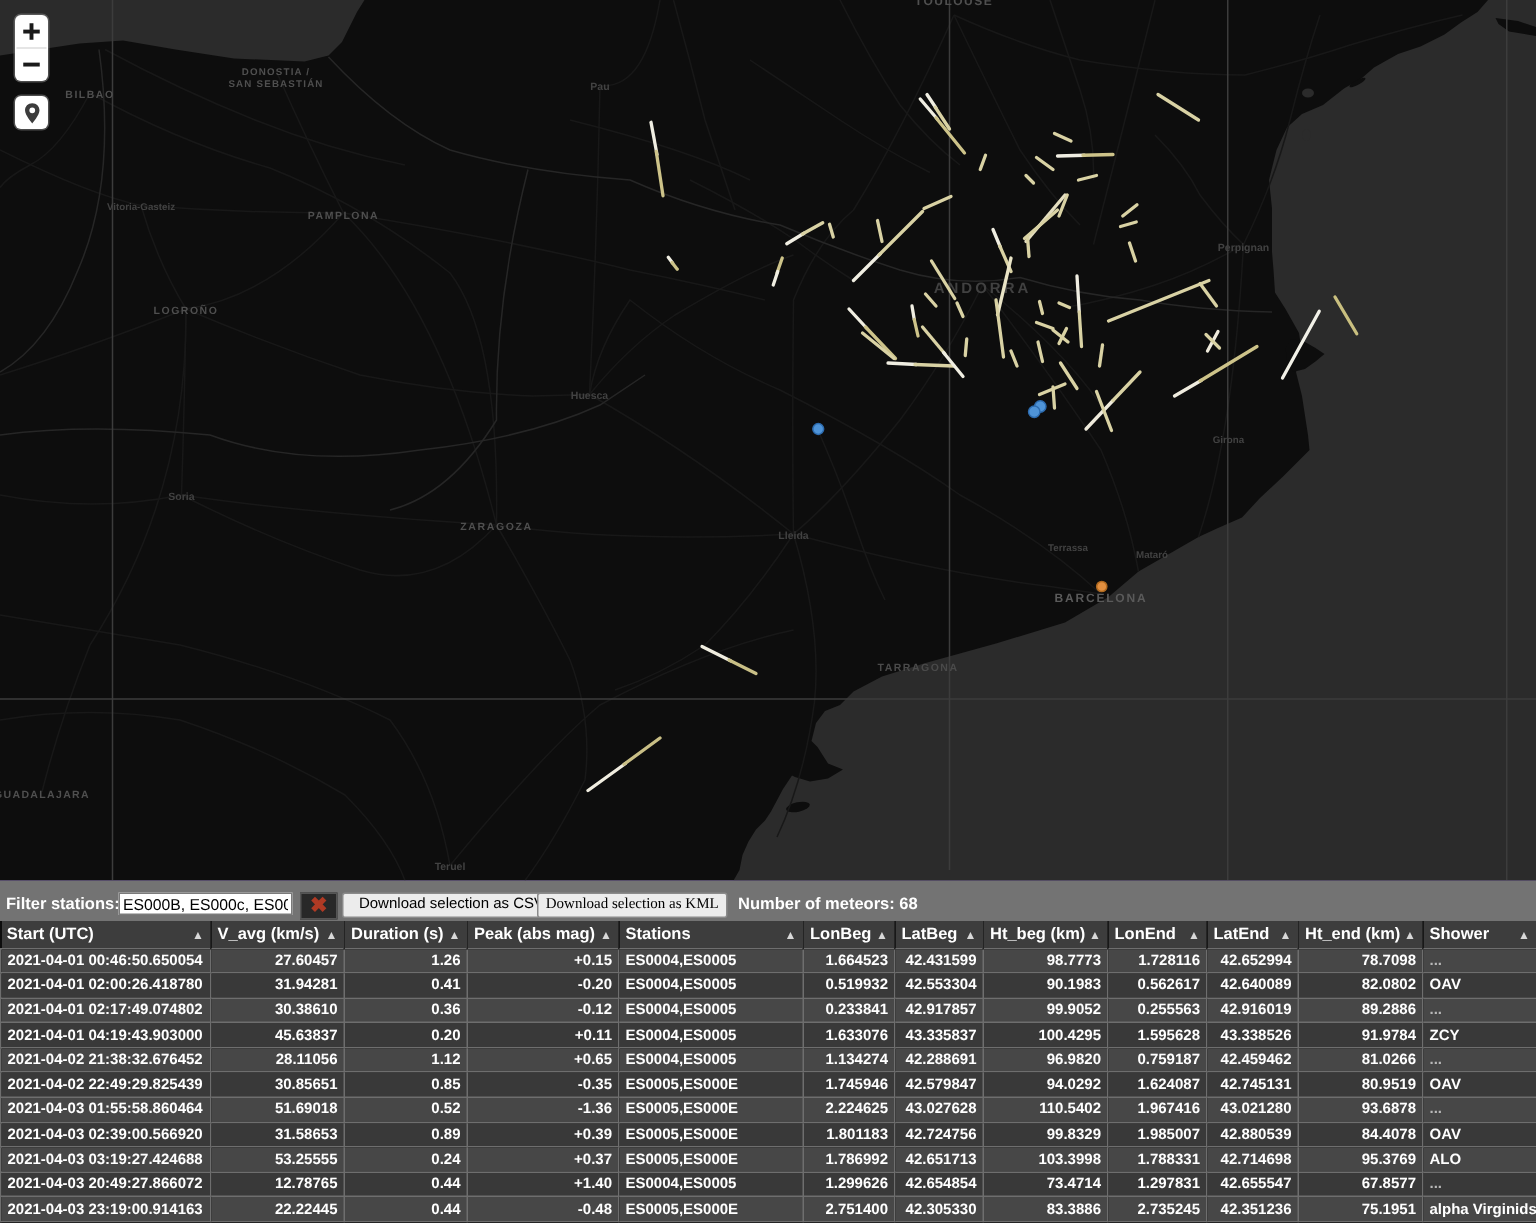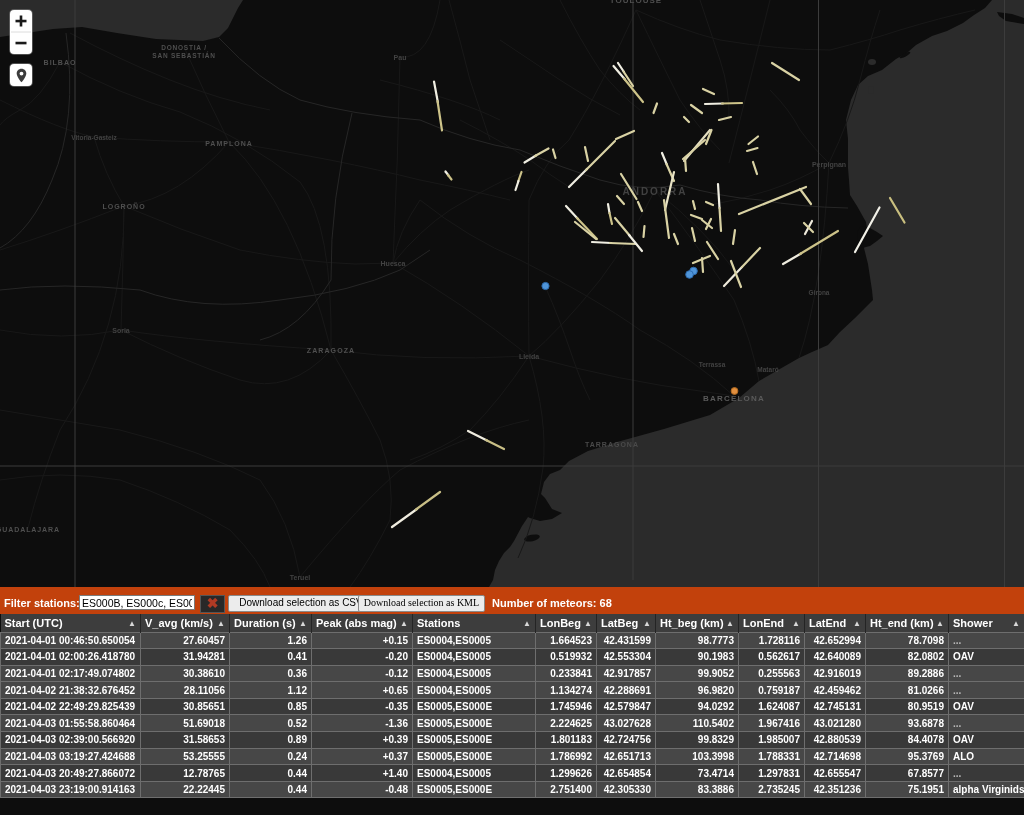--- a/index.html
+++ b/index.html
@@ -1,21 +1,21 @@
 <!DOCTYPE html>
 <html><head>
 <meta charset="utf-8">
 <style>
 html,body{margin:0;padding:0;background:#0d0d0d;font-family:"Liberation Sans",sans-serif;}
 #page{width:1024px;height:815px;overflow:hidden;position:relative;}
 #map{position:relative;width:1024px;height:587px;background:#8b5cf6;overflow:hidden;}
 .lbtn{position:absolute;left:10px;width:22px;background:#fff;z-index:5;box-shadow:0 0 0 1px rgba(120,120,120,.6);}
 #zoombox{top:10px;height:44px;border-radius:4px;}
 #pinbox{top:64px;height:22px;border-radius:4px;text-align:center;}
-#bar{position:relative;width:1024px;height:27px;background:#c2410c;}
+#bar{position:relative;width:1024px;height:27px;background:#737373;}
 #bar .lab{position:absolute;color:#fff;font-weight:bold;font-size:11px;top:10px;white-space:nowrap;}
 #fsinput{position:absolute;left:79px;top:8px;width:110px;height:13px;border:1px solid #7a7a7a;background:#fff;color:#000;font:10.5px "Liberation Sans",sans-serif;padding:0 2px;}
 .btn{position:absolute;top:8px;height:17px;box-sizing:border-box;background:#ececec;border:1px solid #8a8a8a;border-radius:2px;font:10px/14px "Liberation Sans",sans-serif;color:#000;text-align:center;white-space:nowrap;}
 #xbtn{position:absolute;left:200px;top:8px;width:23px;height:16px;background:#282828;border:1px solid #555;text-align:center;font:bold 14px/15px "Liberation Sans",sans-serif;color:#b03a24;}
 table{border-collapse:collapse;table-layout:fixed;width:1024px;}
 th,td{overflow:hidden;white-space:nowrap;box-sizing:border-box;}
 th{background:#3d3d3d;color:#fff;font:bold 11px "Liberation Sans",sans-serif;text-align:left;height:18px;padding:0 0 0 4px;border-right:1px solid #242424;position:relative;}
 th .ar{position:absolute;right:4px;top:5px;font-size:8px;color:#d8d8d8;}
 td{color:#fff;font:bold 10px "Liberation Sans",sans-serif;height:16.6px;padding:0 4px;border:1px solid #6e6e6e;}
 tr.odd td{background:#474747;}
@@ -299,20 +299,34 @@
           <td class="r">-0.12</td>
           <td class="l">ES0004,ES0005</td>
           <td class="r">0.233841</td>
           <td class="r">42.917857</td>
           <td class="r">99.9052</td>
           <td class="r">0.255563</td>
           <td class="r">42.916019</td>
           <td class="r">89.2886</td>
           <td class="l dots">...</td>
         </tr>
+<tr class="even">
+          <td class="l">2021-04-01 04:19:43.903000</td>
+          <td class="r">45.63837</td>
+          <td class="r">0.20</td>
+          <td class="r">+0.11</td>
+          <td class="l">ES0004,ES0005</td>
+          <td class="r">1.633076</td>
+          <td class="r">43.335837</td>
+          <td class="r">100.4295</td>
+          <td class="r">1.595628</td>
+          <td class="r">43.338526</td>
+          <td class="r">91.9784</td>
+          <td class="l">ZCY</td>
+        </tr>
 <tr class="odd">
           <td class="l">2021-04-02 21:38:32.676452</td>
           <td class="r">28.11056</td>
           <td class="r">1.12</td>
           <td class="r">+0.65</td>
           <td class="l">ES0004,ES0005</td>
           <td class="r">1.134274</td>
           <td class="r">42.288691</td>
           <td class="r">96.9820</td>
           <td class="r">0.759187</td>

